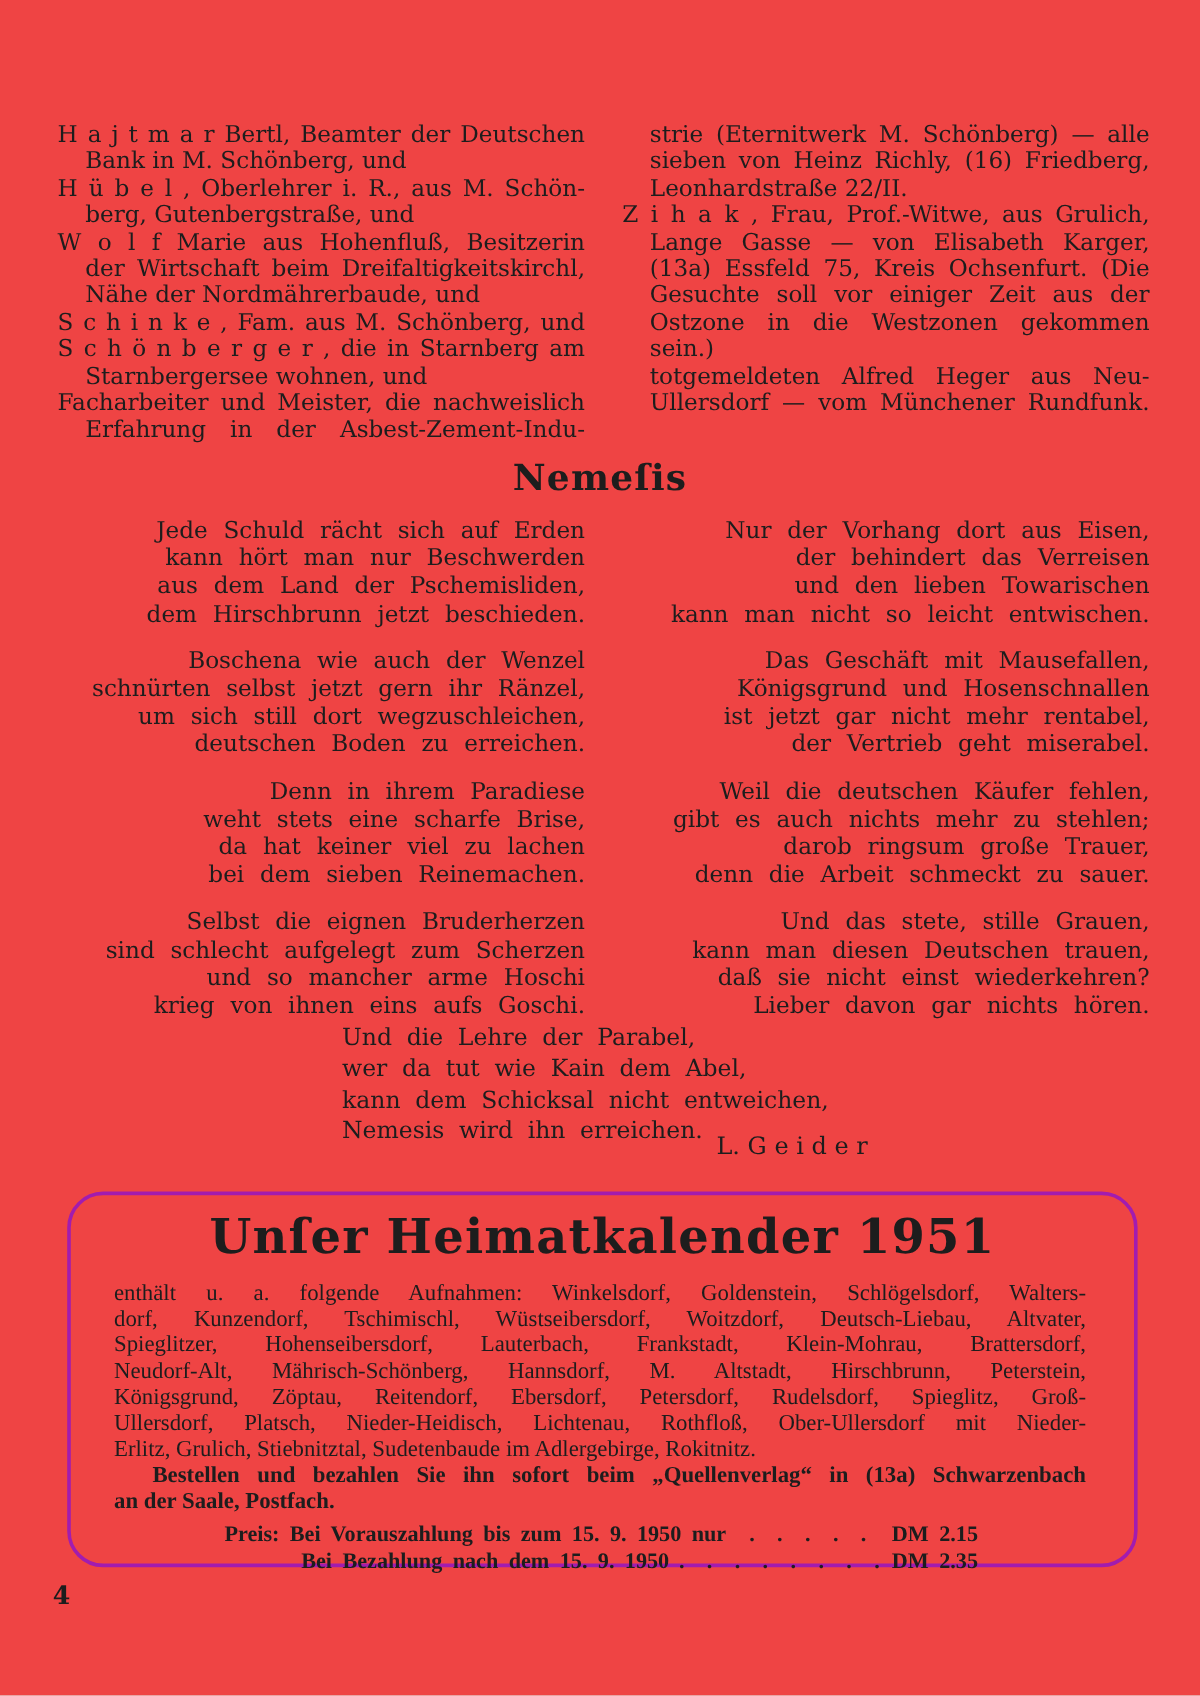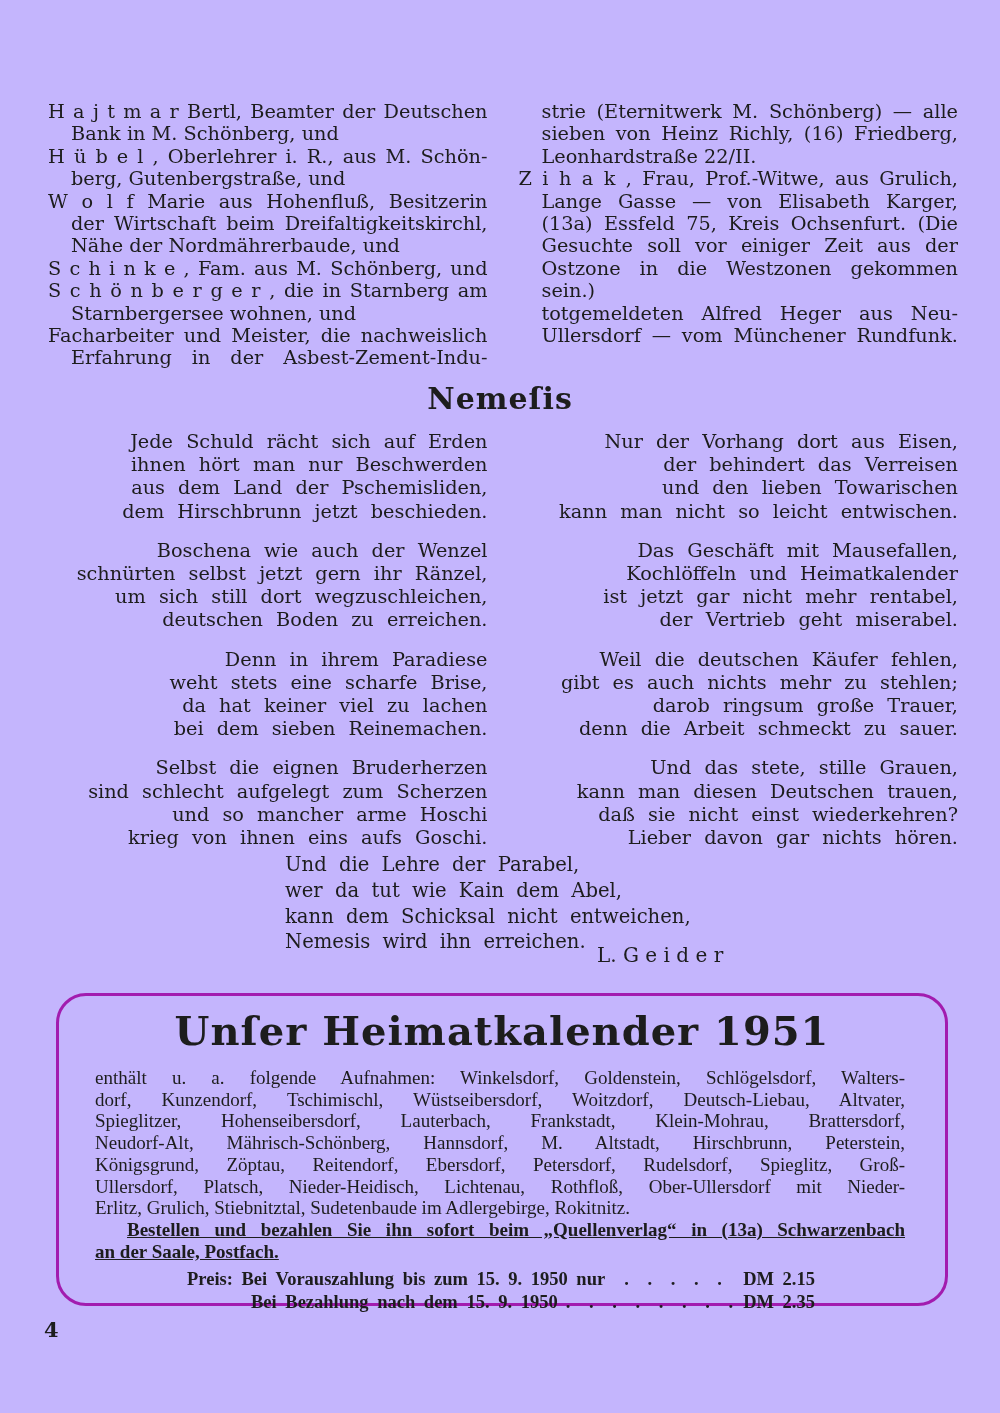--- a/index.html
+++ b/index.html
@@ -1,18 +1,18 @@
 <!DOCTYPE html>
 <html><head>
 <meta charset="utf-8">
 <style>
   html,body { margin:0; padding:0; background:#e8e8e6; }
   .page {
     position:relative; width:1000px; height:1413px; margin:0 auto;
-    background:#c4b5fd; color:#1d1d1d; overflow:hidden;
+    background:#ef4444; color:#1d1d1d; overflow:hidden;
     font-family:"DejaVu Serif", serif;
   }
 
   
   .directory { position:absolute; top:101px; left:48px; width:910px; display:flex; gap:31px; }
   .dir-col { width:440px; }
   .dline {
     font-size:19.3px; line-height:22.4px; text-align:justify; text-align-last:left;
     white-space:normal;
   }
@@ -45,21 +45,21 @@
   .ad-headline {
     margin:13px 0 0 0; text-align:center;
     font-family:"DejaVu Serif", serif; font-weight:bold;
     font-size:40px; line-height:44px; letter-spacing:1px;
   }
   .ad-body { margin:14px 40px 0 36px; font-family:"Liberation Serif", serif; }
   .aline {
     font-size:19px; line-height:21.7px; text-align:justify; text-align-last:left;
   }
   .aline.just { text-align-last:justify; }
-  .aline.bold { font-weight:bold;text-decoration:underline; }
+  .aline.bold { font-weight:bold; }
   .aline.firstind { padding-left:32px; }
   .ad-prices { margin:6px 130px 0 128px; font-family:"Liberation Serif", serif; }
   .price-row { display:flex; align-items:baseline; font-weight:bold; font-size:18.5px; line-height:23px; }
   .price-row.indent { padding-left:64px; }
   .pr-label { white-space:nowrap; word-spacing:4px; }
   .pr-dots { flex:1; text-align:center; letter-spacing:2px; word-spacing:10px; overflow:hidden; white-space:nowrap; }
   .pr-value { white-space:nowrap; word-spacing:4px; }
 
   .page-number { position:absolute; top:1317px; left:44px; font-size:21px; font-weight:bold; }
 </style>
@@ -97,21 +97,21 @@
         <div class="dline ind just">Ullersdorf — vom Münchener Rundfunk.</div>
       </div>
   </section>
 
   <h1 class="poem-title">Nemeſis</h1>
 
   <section class="poem">
     <div class="poem-col">
         <div class="stanza">
           <div class="pline">Jede Schuld rächt sich auf Erden</div>
-          <div class="pline">ihnen hört man nur Beschwerden</div>
+          <div class="pline">kann hört man nur Beschwerden</div>
           <div class="pline">aus dem Land der Pschemisliden,</div>
           <div class="pline">dem Hirschbrunn jetzt beschieden.</div>
         </div>
         <div class="stanza">
           <div class="pline">Boschena wie auch der Wenzel</div>
           <div class="pline">schnürten selbst jetzt gern ihr Ränzel,</div>
           <div class="pline">um sich still dort wegzuschleichen,</div>
           <div class="pline">deutschen Boden zu erreichen.</div>
         </div>
         <div class="stanza">
@@ -129,21 +129,21 @@
       </div>
     <div class="poem-col">
         <div class="stanza">
           <div class="pline">Nur der Vorhang dort aus Eisen,</div>
           <div class="pline">der behindert das Verreisen</div>
           <div class="pline">und den lieben Towarischen</div>
           <div class="pline">kann man nicht so leicht entwischen.</div>
         </div>
         <div class="stanza">
           <div class="pline">Das Geschäft mit Mausefallen,</div>
-          <div class="pline">Kochlöffeln und Heimatkalender</div>
+          <div class="pline">Königsgrund und Hosenschnallen</div>
           <div class="pline">ist jetzt gar nicht mehr rentabel,</div>
           <div class="pline">der Vertrieb geht miserabel.</div>
         </div>
         <div class="stanza">
           <div class="pline">Weil die deutschen Käufer fehlen,</div>
           <div class="pline">gibt es auch nichts mehr zu stehlen;</div>
           <div class="pline">darob ringsum große Trauer,</div>
           <div class="pline">denn die Arbeit schmeckt zu sauer.</div>
         </div>
         <div class="stanza">

